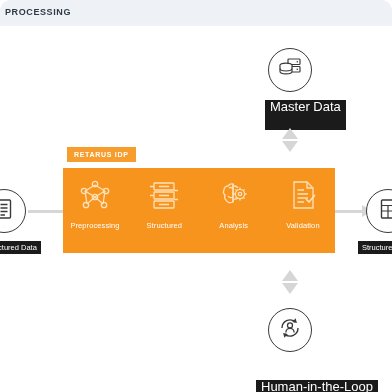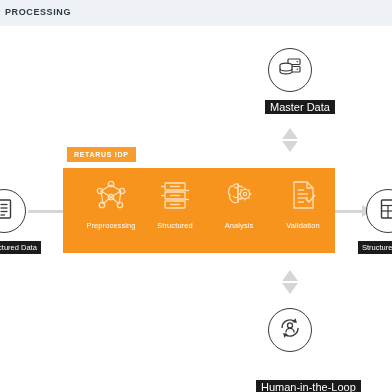--- a/index.html
+++ b/index.html
@@ -7,20 +7,21 @@
     padding: 0;
     background: #ffffff;
   }
   #canvas {
     position: relative;
     width: 392px;
     height: 392px;
     background: #ffffff;
     overflow: hidden;
     font-family: "Liberation Sans", sans-serif;
+    border-radius: 11px;
   }
 
   
   .header-band {
     position: absolute;
     left: 0; top: 0;
     width: 392px; height: 26px;
     background: #eef2f6;
   }
   .header-title {
@@ -70,21 +71,21 @@
     white-space: nowrap;
   }
 
   .stages {
     position: absolute;
     left: 63px; top: 168px;
     width: 272px; height: 85px;
     display: flex;
     flex-direction: row;
     align-items: flex-start;
-    justify-content: flex-end;
+    justify-content: space-between;
     padding-top: 8px;
     box-sizing: border-box;
   }
   .stage {
     width: 64px;
     display: flex;
     flex-direction: column;
     align-items: center;
   }
   .stage-icon {
@@ -140,25 +141,25 @@
     display: flex;
     align-items: center;
     justify-content: center;
     box-sizing: border-box;
   }
   .sat-top    { left: 268px; top: 48px; }
   .sat-bottom { left: 268px; top: 308px; }
 
   .sat-label {
     position: absolute;
-    height: 14px;
+    height: 30px;
     padding: 0 5px;
     background: #1b1b1b;
     color: #ffffff;
-    font-size: 11px;
+    font-size: 13px;
     line-height: 14px;
     white-space: nowrap;
   }
   .sat-label-top    { left: 265px; top: 100px; }
   .sat-label-bottom { left: 256px; top: 360px; margin-top: 20px; }
 
   
   .vpair { position: absolute; width: 18px; }
   .vpair-top    { left: 281px; top: 128px; }
   .vpair-bottom { left: 281px; top: 270px; }

